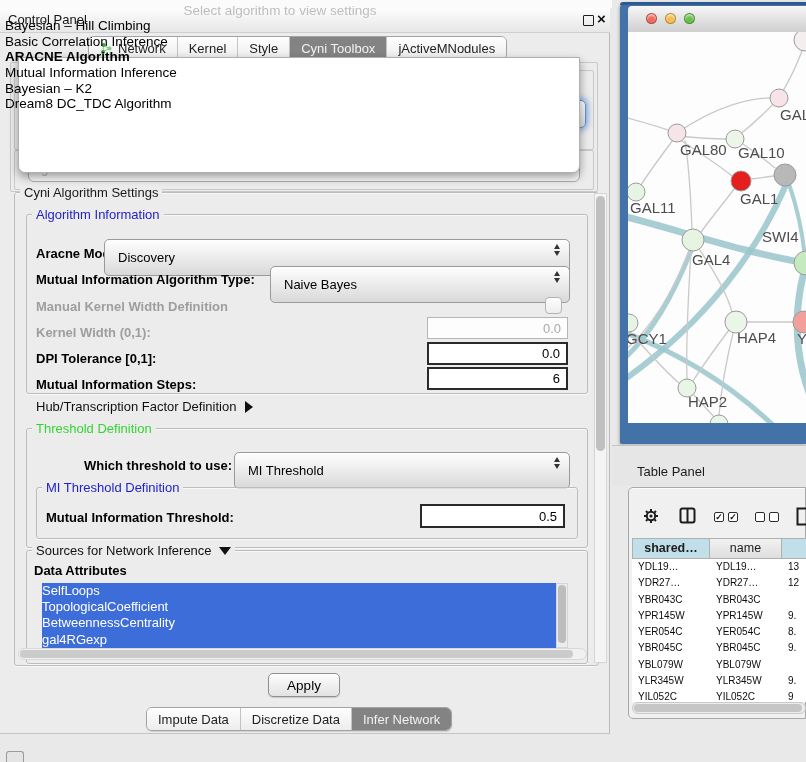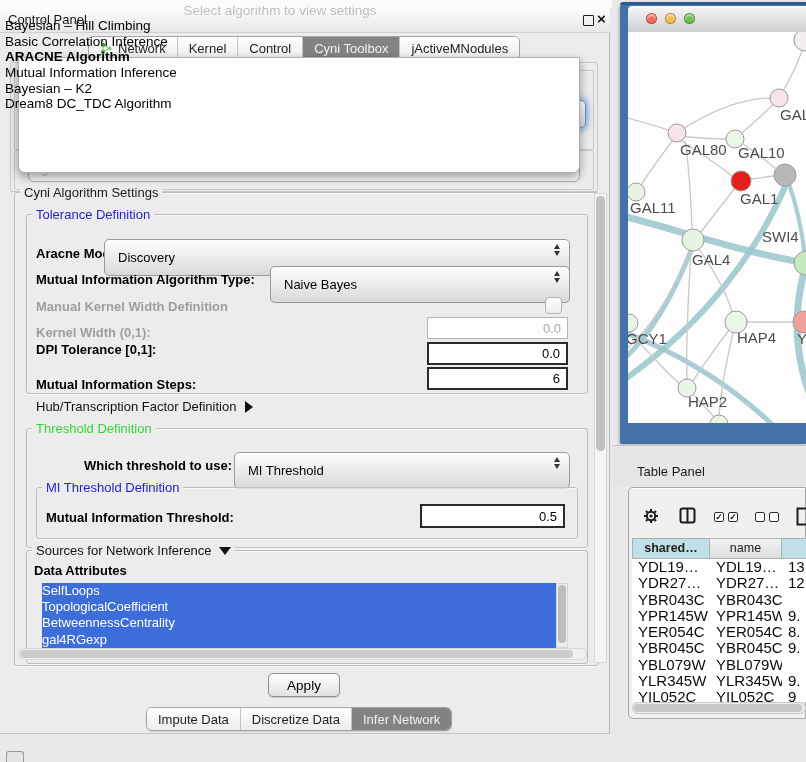--- a/index.html
+++ b/index.html
@@ -62,21 +62,21 @@
   #sources-group{left:26px;top:550px;width:560px;height:112px;}
   #sources-title{left:32px;top:543px;color:#111;display:flex;align-items:center;}
 
   .lbl{position:absolute;font-size:13px;color:#000;white-space:nowrap;}
   .b{font-weight:bold;}
   .dis{color:#9e9e9e;}
   #lbl-aracne{left:36px;top:246px;}
   #lbl-miat{left:36px;top:272px;}
   #lbl-manual{left:36px;top:299px;}
   #lbl-kernel{left:36px;top:325px;}
-  #lbl-dpi{left:36px;top:342px;}
+  #lbl-dpi{left:36px;top:351px;}
   #lbl-steps{left:36px;top:377px;}
   #lbl-hub{left:36px;top:399px;display:flex;align-items:center;color:#111;}
   #lbl-which{left:84px;top:458px;}
   #lbl-mit{left:46px;top:510px;}
   #lbl-dataattr{left:34px;top:563px;}
 
   .combo{position:absolute;height:37px;border:1px solid #9a9a9a;border-radius:5px;
       background:linear-gradient(#fefefe,#d9d9d9);font-size:13px;color:#000;
       display:flex;align-items:center;padding-left:13px;box-sizing:border-box;}
   #combo-aracne{left:104px;top:239px;width:466px;}
@@ -145,21 +145,21 @@
       font-size:9px;line-height:9px;font-weight:bold;text-align:center;color:#111;box-sizing:border-box;}
   #ico-page{left:796px;top:507px;}
 
   #tbl-head{left:632px;top:538px;display:flex;height:21px;}
   .th{box-sizing:border-box;border:1px solid #b0b0b0;border-left:none;background:linear-gradient(#f2f2f2,#dedede);
       font-size:12.5px;line-height:19px;text-align:center;color:#1d1d1d;overflow:hidden;white-space:nowrap;}
   .th:first-child{border-left:1px solid #b0b0b0;}
   .th.hl{background:#c1dfe9;}
   #tbl-body{left:632px;top:559px;width:176px;height:143px;background:#fff;overflow:hidden;}
   .tr{display:flex;height:16.3px;}
-  .td{box-sizing:border-box;font-size:15px;line-height:16.3px;color:#0c0c0c;padding-left:6px;
+  .td{box-sizing:border-box;font-size:10px;line-height:16.3px;color:#0c0c0c;padding-left:6px;
       overflow:hidden;white-space:nowrap;}
   #tbl-hscroll{left:632px;top:702px;width:174px;height:12px;background:#ececec;border:1px solid #c9c9c9;
       border-radius:6px;box-sizing:border-box;}
   #tbl-hthumb{left:634px;top:704px;width:168px;height:8px;background:#c6c6c6;border-radius:4px;}
 </style>
 </head>
 <body>
 
 <div class="screen">
 
@@ -178,21 +178,21 @@
             <circle cx="3.5" cy="3" r="2" fill="#34a834"></circle>
             <circle cx="3" cy="10" r="2" fill="#2f9e2f"></circle>
             <circle cx="9.5" cy="6.5" r="2" fill="#7fd07f"></circle>
           </svg></span>
         <span>Network</span>
       </div>
       <div class="tab">
         <span>Kernel</span>
       </div>
       <div class="tab">
-        <span>Control</span>
+        <span>Style</span>
       </div>
       <div class="tab sel">
         <span>Cyni Toolbox</span>
       </div>
       <div class="tab">
         <span>jActiveMNodules</span>
       </div>
     </div>
 
   <div class="ug" id="ug-outer"></div>
@@ -209,21 +209,21 @@
       <div class="pitem bold">ARACNE Algorithm</div>
       <div class="pitem">Mutual Information Inference</div>
       <div class="pitem">Bayesian – K2</div>
       <div class="pitem">Dream8 DC_TDC Algorithm</div>
     </div>
 
   <div class="group" id="settings-group"></div>
   <span class="gtitle" id="settings-title">Cyni Algorithm Settings</span>
 
   <div class="group" id="algodef-group"></div>
-  <span class="gtitle blue-title" id="algodef-title">Tolerance Definition</span>
+  <span class="gtitle blue-title" id="algodef-title">Algorithm Information</span>
 
   <span class="lbl b" id="lbl-aracne">Aracne Mode:</span>
   <div class="combo" id="combo-aracne">
     <span>Discovery</span>
     <span class="arrows">
         <span class="arr-up"></span>
         <span class="arr-dn"></span>
       </span>
   </div>
 

